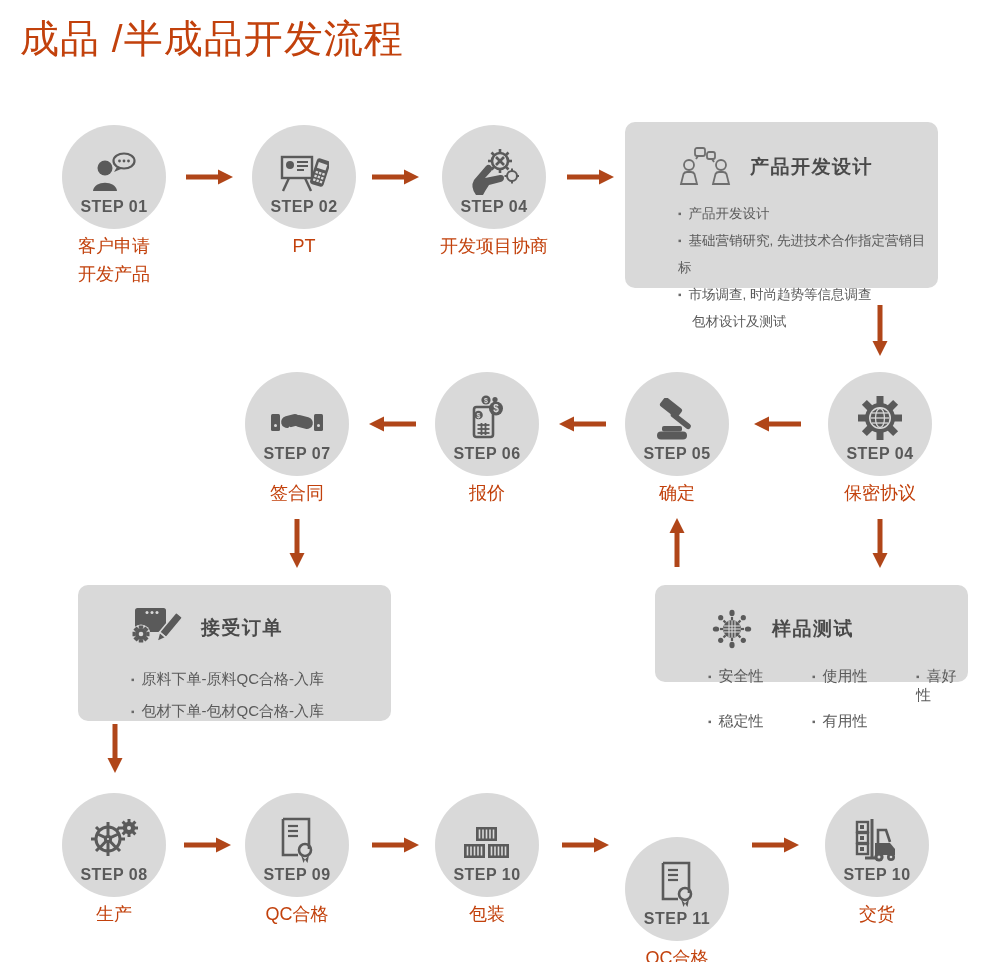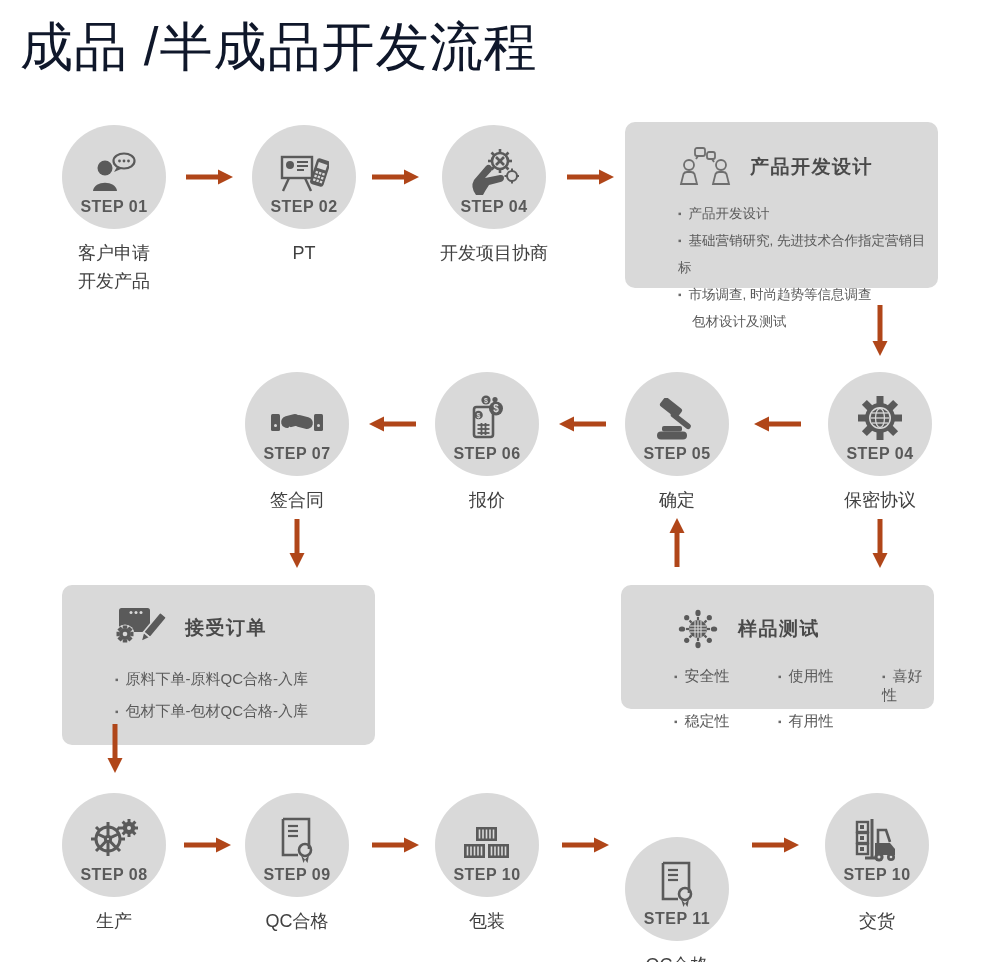--- a/index.html
+++ b/index.html
@@ -1,27 +1,27 @@
 <!DOCTYPE html>
 <html><head>
 <meta charset="utf-8">
 <style>
   html,body{margin:0;padding:0;background:#ffffff;}
   body{font-family:"Liberation Sans","DejaVu Sans",sans-serif;}
   #canvas{position:relative;width:1000px;height:962px;background:#ffffff;overflow:hidden;}
 
-  .page-title{position:absolute;left:20px;top:12px;font-size:53px;font-weight:500;color:#0f172a;letter-spacing:1px;}
+  .page-title{position:absolute;left:20px;top:12px;font-size:39px;font-weight:500;color:#c2410c;letter-spacing:1px;}
 
   .step{position:absolute;width:104px;}
   .circle{width:104px;height:104px;border-radius:50%;background:#d9d9d9;
           display:flex;flex-direction:column;align-items:center;justify-content:center;}
   .circle .icon{height:52px;display:flex;align-items:flex-end;justify-content:center;margin-top:4px;}
   .step-num{font-size:16px;font-weight:700;color:#595959;letter-spacing:.5px;margin-top:3px;}
   .step-label{position:absolute;top:108px;left:50%;transform:translateX(-50%);
-              font-size:18px;color:#404040;text-align:left;white-space:nowrap;line-height:1.55;margin-top:7px;}
+              font-size:18px;color:#c2410c;text-align:left;white-space:nowrap;line-height:1.55;}
   .lbl-line{display:block;}
 
   .arr{position:absolute;color:#b04619;line-height:0;}
 
   .info-box{position:absolute;background:#d9d9d9;border-radius:10px;box-sizing:border-box;padding-left:25px;}
   .box-head{display:flex;align-items:center;gap:16px;margin:24px 0 0 28px;}
   .box-head .bicon{line-height:0;}
   .box-title{font-size:19px;font-weight:600;color:#4a4a4a;letter-spacing:1.5px;}
 
   ul.box-list{list-style:none;margin:12px 0 0 28px;padding:0;}
@@ -314,21 +314,21 @@
         <line x1="8" y1="14" x2="8" y2="49" stroke="currentColor" stroke-width="5"></line>
       </svg>
   </span>
   <span class="arr" style="left:872px;top:518px">
     <svg width="16" height="50" viewBox="0 0 16 50">
         <line x1="8" y1="1" x2="8" y2="36" stroke="currentColor" stroke-width="5"></line>
         <polygon points="0.5,35 8,50 15.5,35" fill="currentColor"></polygon>
       </svg>
   </span>
 
-  <div class="info-box" style="left:62px;top:585px;width:313px;height:160px">
+  <div class="info-box" style="left:78px;top:585px;width:313px;height:136px">
     <div class="box-head" style="margin-top:20px">
       <span class="bicon">
         <svg width="54" height="46" viewBox="0 0 54 46">
           <rect x="4" y="3" width="31" height="24" rx="2.5" fill="#5a5a5a"></rect>
           <circle cx="16" cy="7.5" r="1.5" fill="#d9d9d9"></circle>
             <circle cx="21" cy="7.5" r="1.5" fill="#d9d9d9"></circle>
             <circle cx="26" cy="7.5" r="1.5" fill="#d9d9d9"></circle>
           <circle cx="10" cy="29" r="9.5" fill="#d9d9d9"></circle>
           <g stroke="#5a5a5a" stroke-width="4.5">
             <line x1="10" y1="20.5" x2="10" y2="23.5"></line>
@@ -349,21 +349,21 @@
         </svg>
       </span>
       <span class="box-title">接受订单</span>
     </div>
     <ul class="box-list list-md">
       <li><span>原料下单-原料QC合格-入库</span></li>
       <li><span>包材下单-包材QC合格-入库</span></li>
     </ul>
   </div>
 
-  <div class="info-box" style="left:621px;top:585px;width:313px;height:124px">
+  <div class="info-box" style="left:655px;top:585px;width:313px;height:97px">
     <div class="box-head" style="margin-top:20px">
       <span class="bicon">
         <svg width="48" height="48" viewBox="0 0 48 48">
           <g stroke="#5a5a5a" stroke-width="2.2">
             <line x1="24" y1="12" x2="24" y2="15"></line>
               <line x1="24" y1="33" x2="24" y2="36"></line>
             <line x1="12" y1="24" x2="15" y2="24"></line>
               <line x1="33" y1="24" x2="36" y2="24"></line>
             <line x1="15.5" y1="15.5" x2="17.6" y2="17.6"></line>
               <line x1="30.4" y1="30.4" x2="32.5" y2="32.5"></line>

